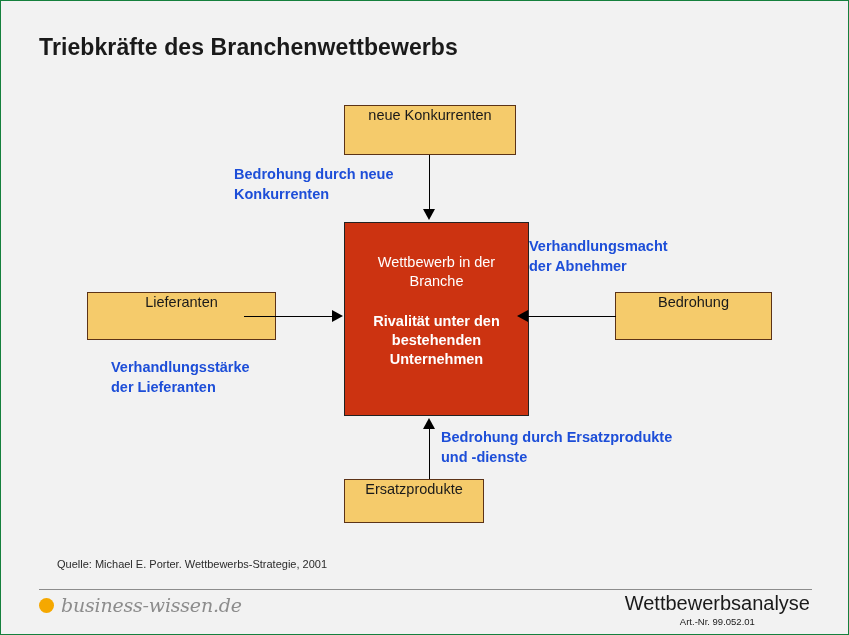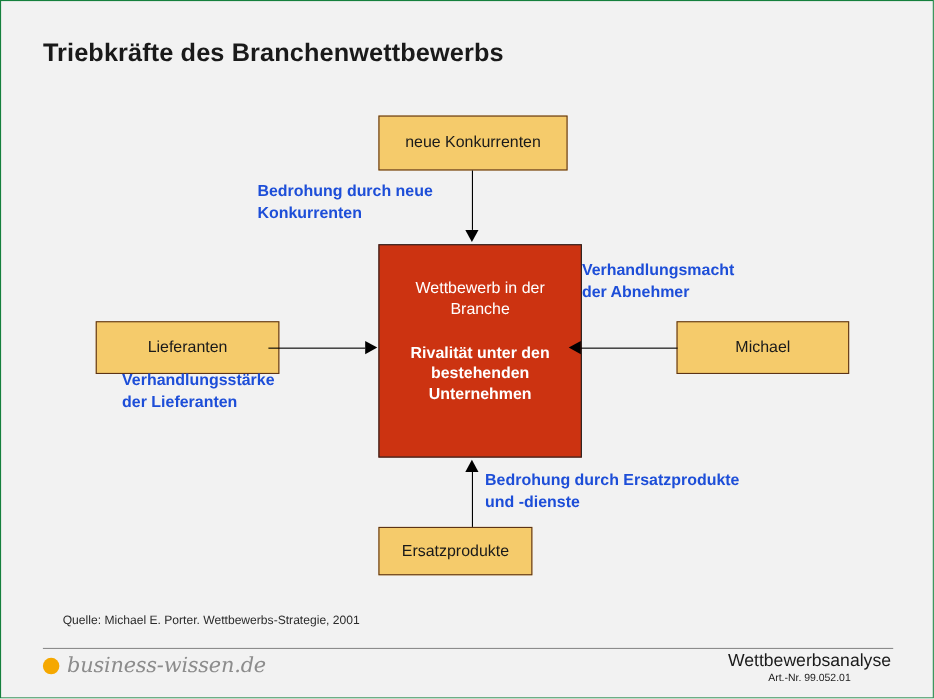--- a/index.html
+++ b/index.html
@@ -28,42 +28,41 @@
     color: #1a1a1a;
     letter-spacing: 0.1px;
     white-space: nowrap;
   }
 
   
   .box {
     position: absolute;
     box-sizing: border-box;
     display: flex;
-    align-items: center;
     justify-content: center;
     text-align: center;
     line-height: 1.25;
   }
   .box-yellow {
     background: #f5cb6b;
     border: 1px solid #5c3317;
     color: #1a1a1a;
     font-size: 14.5px;
   }
   .box-red {
     background: #cc3311;
     border: 1px solid #222222;
     color: #ffffff;
     flex-direction: column;
     justify-content: flex-start;
   }
 
   
   #box-neue-konkurrenten { left: 343px; top: 104px; width: 172px; height: 50px; }
-  #box-lieferanten       { left: 86px;  top: 291px; width: 167px; height: 48px; }
+  #box-lieferanten       { left: 86px;  top: 291px; width: 189px; height: 48px; }
   #box-abnehmer          { left: 614px; top: 291px; width: 157px; height: 48px; }
   #box-ersatzprodukte    { left: 343px; top: 478px; width: 140px; height: 44px; }
   #box-wettbewerb        { left: 343px; top: 221px; width: 185px; height: 194px; }
 
   #box-wettbewerb .wb-top {
     margin-top: 30px;
     font-size: 14.5px;
     font-weight: normal;
     line-height: 1.33;
     padding: 0 8px;
@@ -79,21 +78,21 @@
   
   .arrow-label {
     position: absolute;
     font-size: 14.5px;
     font-weight: bold;
     color: #1d4ed8;
     line-height: 1.35;
     white-space: pre-line;
   }
   #label-top    { left: 233px; top: 164px; }
-  #label-left   { left: 110px; top: 336px; }
+  #label-left   { left: 110px; top: 357px; }
   #label-right  { left: 528px; top: 236px; }
   #label-bottom { left: 440px; top: 427px; }
 
   
   .line-h {
     position: absolute;
     height: 0;
     border-top: 1.5px solid #000000;
   }
   .line-v {
@@ -167,21 +166,21 @@
     letter-spacing: -0.2px;
     white-space: nowrap;
   }
   #footer-right {
     position: absolute;
     right: 38px;
     top: 591px;
     text-align: right;
   }
   #footer-doc-title {
-    font-size: 16px;
+    font-size: 20px;
     color: #1a1a1a;
     white-space: nowrap;
   }
   #footer-art-nr {
     font-size: 9.5px;
     color: #1a1a1a;
     margin-top: 1px;
     white-space: nowrap;
     text-align: center;
   }
@@ -195,21 +194,21 @@
 
   <div class="box box-yellow" id="box-neue-konkurrenten">
     <span>neue Konkurrenten</span>
   </div>
 
   <div class="box box-yellow" id="box-lieferanten">
     <span>Lieferanten</span>
   </div>
 
   <div class="box box-yellow" id="box-abnehmer">
-    <span>Michael</span>
+    <span>Bedrohung</span>
   </div>
 
   <div class="box box-yellow" id="box-ersatzprodukte">
     <span>Ersatzprodukte</span>
   </div>
 
   <div class="box box-red" id="box-wettbewerb">
     <div class="wb-top">Wettbewerb in der Branche</div>
     <div class="wb-bottom">Rivalität unter den bestehenden Unternehmen</div>
   </div>

